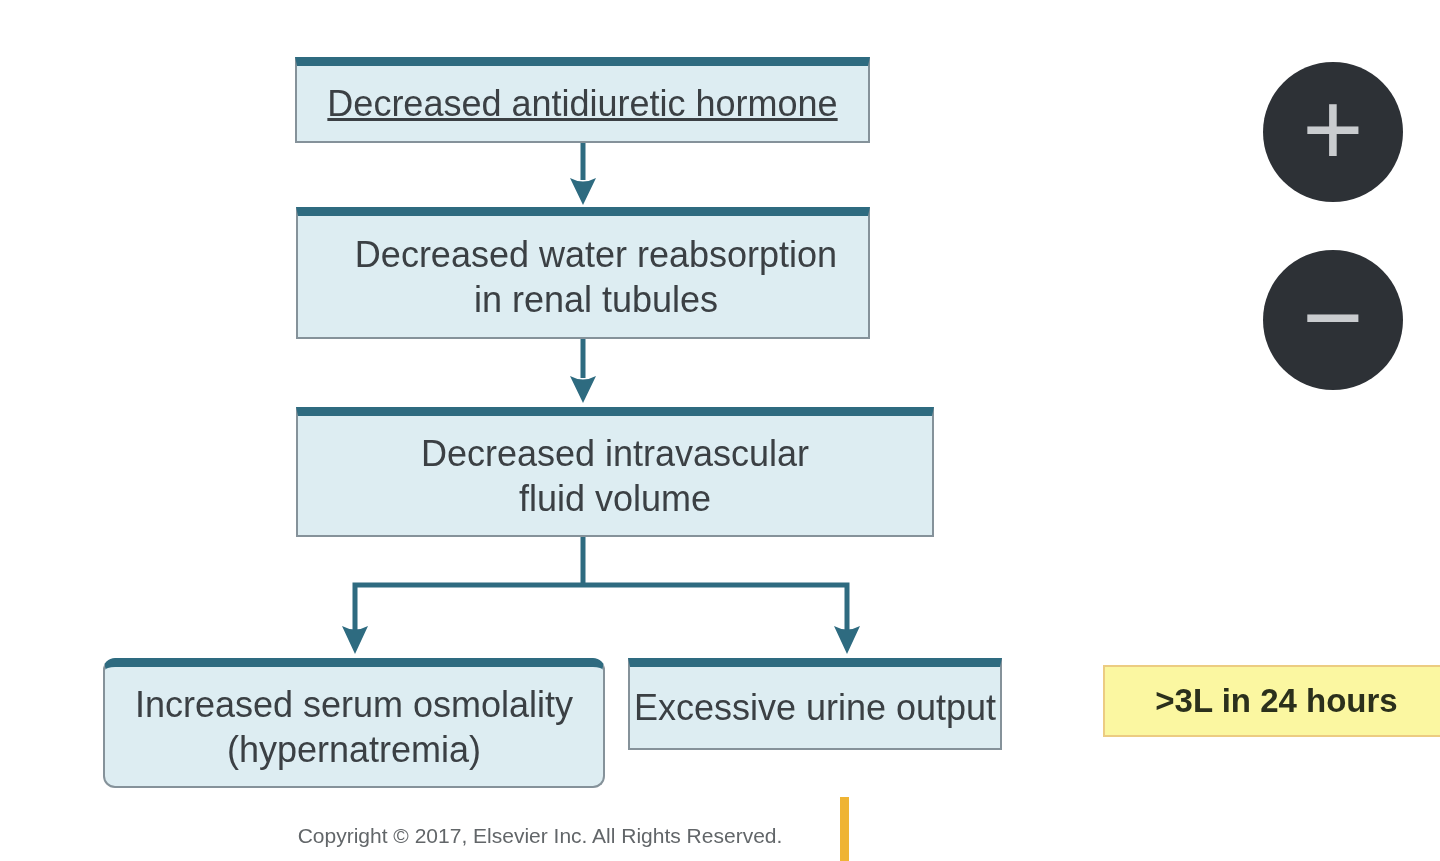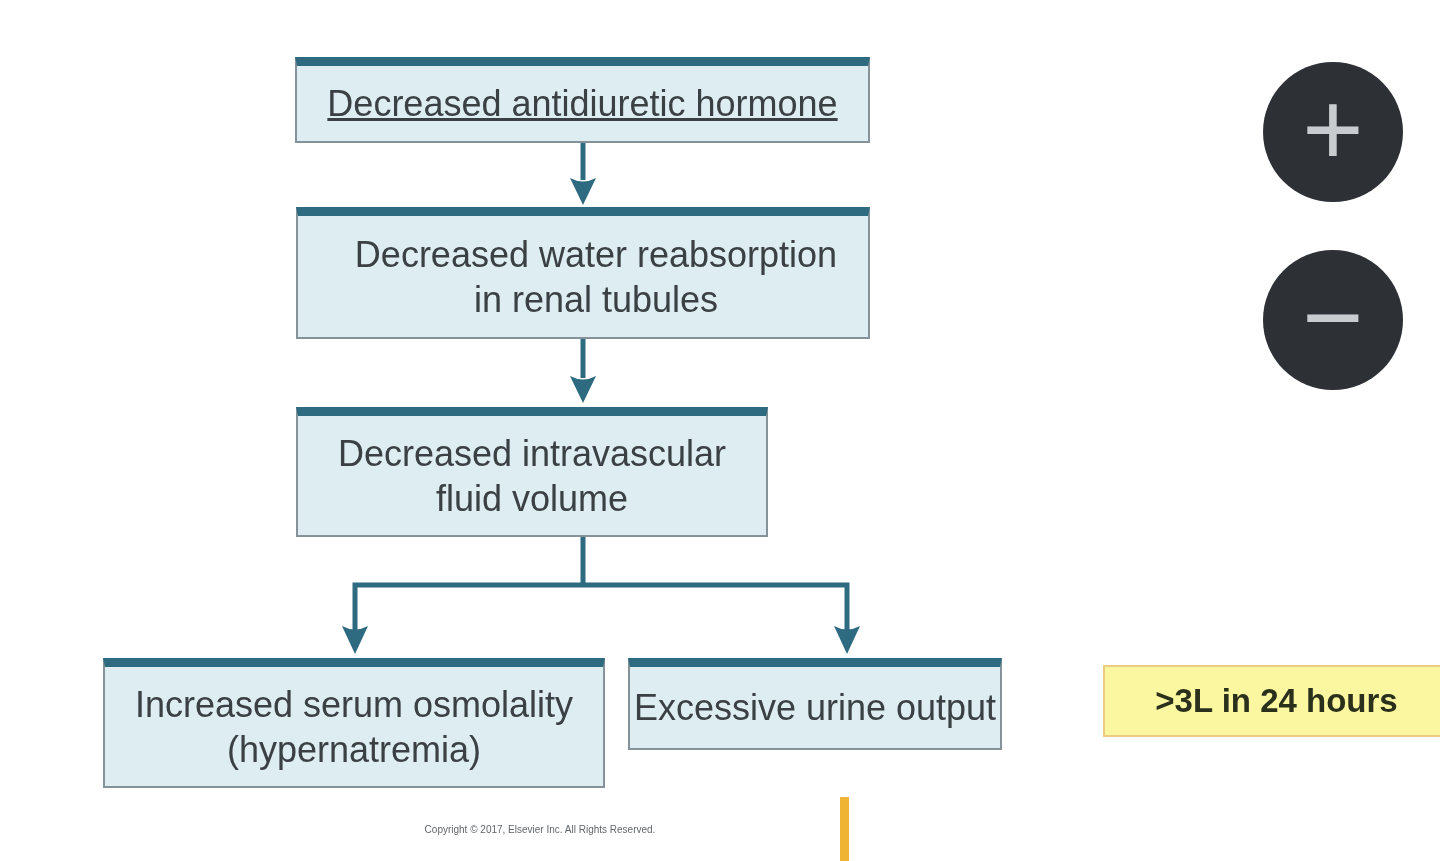--- a/index.html
+++ b/index.html
@@ -27,41 +27,41 @@
     border:2px solid var(--box-border);
     border-top:9px solid var(--teal);
     color:var(--box-text);
     display:flex;align-items:center;justify-content:center;
     text-align:center;
     font-size:36px;line-height:1.25;
     white-space:pre-line;
   }
   .b1{left:295px;top:57px;width:575px;height:86px;text-decoration:underline;}
   .b2{left:296px;top:207px;width:574px;height:132px;padding-left:26px;}
-  .b3{left:296px;top:407px;width:472px;height:130px;}
-  .b4{left:103px;top:658px;width:502px;height:130px;}
+  .b3{left:296px;top:407px;width:638px;height:130px;}
+  .b4{left:103px;top:658px;width:502px;height:130px;border-radius:12px;}
   .b5{left:628px;top:658px;width:374px;height:92px;}
 
   .note{
     position:absolute;left:1073px;top:665px;width:347px;height:72px;
     background:var(--yellow-fill);
     border:2px solid var(--yellow-border);
     color:var(--yellow-text);
     display:flex;align-items:center;justify-content:center;
     font-size:33px;font-weight:700;margin-left:30px;
   }
 
   svg.connectors{position:absolute;left:0;top:0;pointer-events:none;}
   .shaft{stroke:var(--teal);stroke-width:5;fill:none;stroke-linejoin:miter;}
   .head{fill:var(--teal);stroke:none;}
 
   .copyright{
     position:absolute;left:140px;top:824px;width:800px;
     text-align:center;
-    font-size:10px;color:var(--copyright);
+    font-size:21px;color:var(--copyright);
   }
 
   .highlight-bar{
     position:absolute;left:840px;top:797px;width:9px;height:64px;
     background:var(--highlight-bar);
   }
 
   .zoom-btn{
     position:absolute;width:140px;height:140px;border-radius:50%;
     background:var(--button-bg);color:var(--button-icon);

